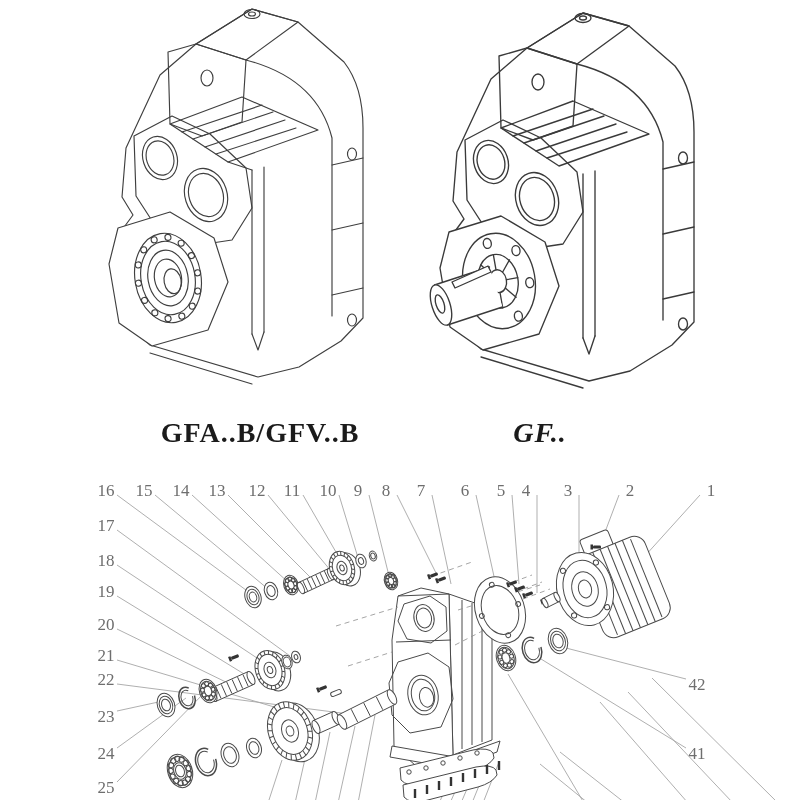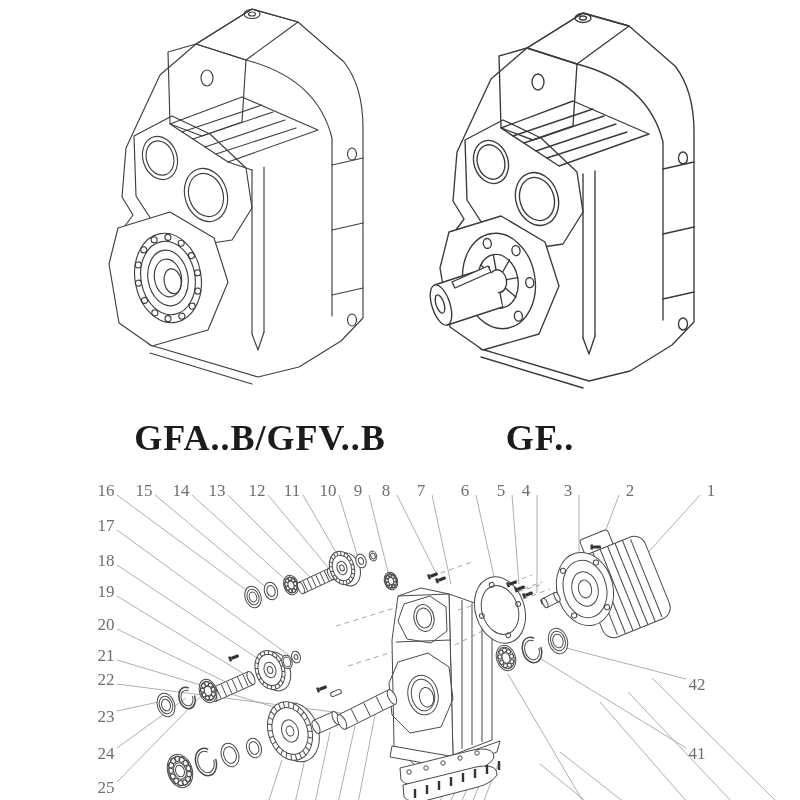--- a/index.html
+++ b/index.html
@@ -1,22 +1,22 @@
 <!DOCTYPE html>
 <html><head>
 <meta charset="utf-8">
 <style>
   html,body{margin:0;padding:0;background:#fff;}
   .page{position:relative;width:800px;height:800px;background:#ffffff;overflow:hidden;
         font-family:"Liberation Serif", serif;}
   .art{position:absolute;left:0;top:0;}
-  .caption{position:absolute;top:417px;font-weight:bold;font-size:36px;letter-spacing:1px;
+  .caption{position:absolute;top:417px;font-weight:bold;font-size:28px;letter-spacing:1px;
            color:#1b1b1b;text-align:center;white-space:nowrap;}
   .caption-left{left:120px;width:280px;}
-  .caption-right{left:430px;width:220px;}
+  .caption-right{left:430px;width:220px;font-style:italic;}
 </style>
 </head>
 <body>
 
 <div class="page">
 
 <svg class="art" width="800" height="800" viewBox="0 0 800 800">
 
   <g id="leader-layer">
         <line x1="282" y1="760" x2="268" y2="803" stroke="#a6a6a6" stroke-width="0.9"></line>

